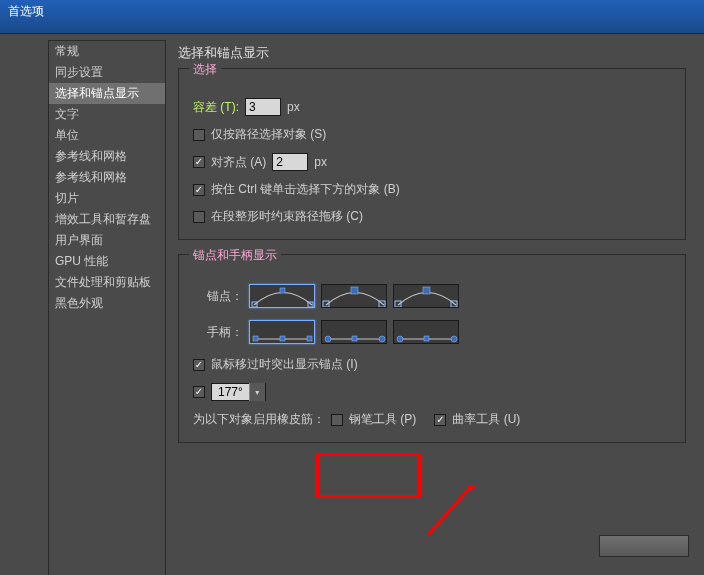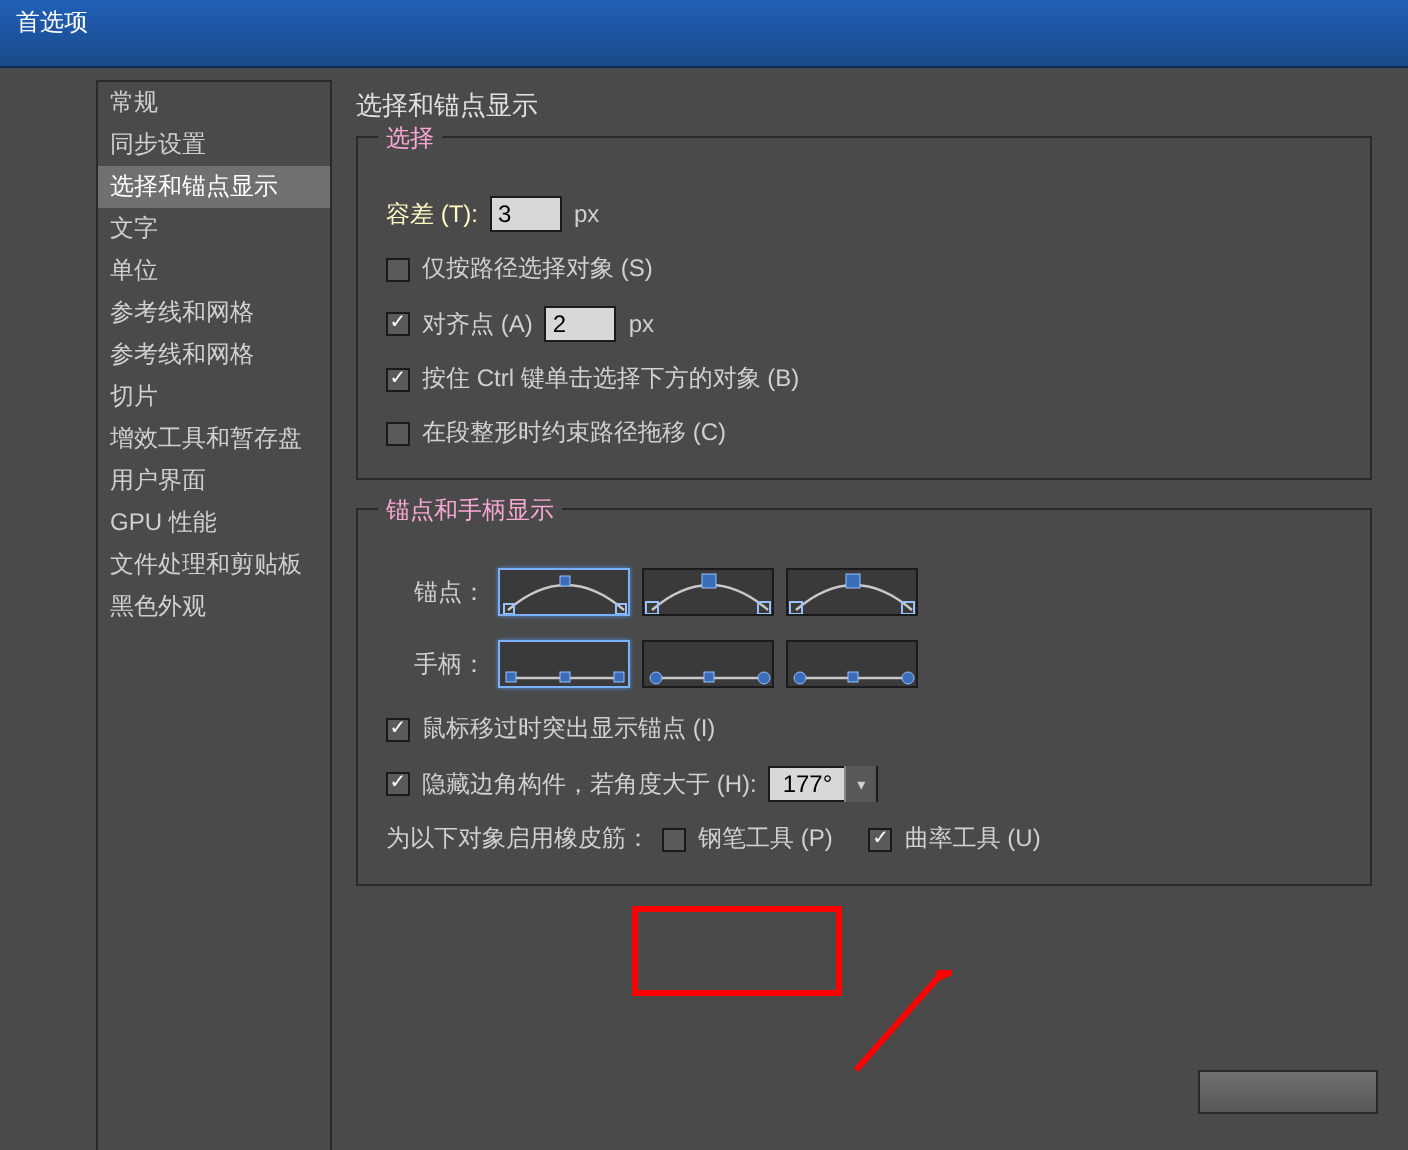--- a/index.html
+++ b/index.html
@@ -72,21 +72,21 @@
   color: #f9a8d4;
   margin-bottom: -10px;
 }
 .row {
   display: flex;
   align-items: center;
   margin: 4px 0 10px 0;
   gap: 6px;
 }
 .row-label {
-  color: #fef9c3;
+  color: #bef264;
 }
 .text-input {
   background: #d8d8d8;
   border: 1px solid #1a1a1a;
   color: #000;
   width: 36px;
   height: 18px;
   padding: 0 3px;
   font-size: 12px;
 }
@@ -269,21 +269,20 @@
             </svg>
         </span>
       </div>
 
       <div class="row">
         <span class="checkbox checked"></span>
         <span>鼠标移过时突出显示锚点 (I)</span>
       </div>
       <div class="row">
         <span class="checkbox checked"></span>
-        <span>隐藏边角构件，若角度大于 (H):</span>
         <span class="dropdown">
           <span class="val">177°</span>
           <span class="arrow">▾</span>
         </span>
       </div>
       <div class="row" style="margin-bottom:0;">
         <span>为以下对象启用橡皮筋：</span>
         <span class="checkbox"></span>
         <span>钢笔工具 (P)</span>
         <span style="width:6px;"></span>

